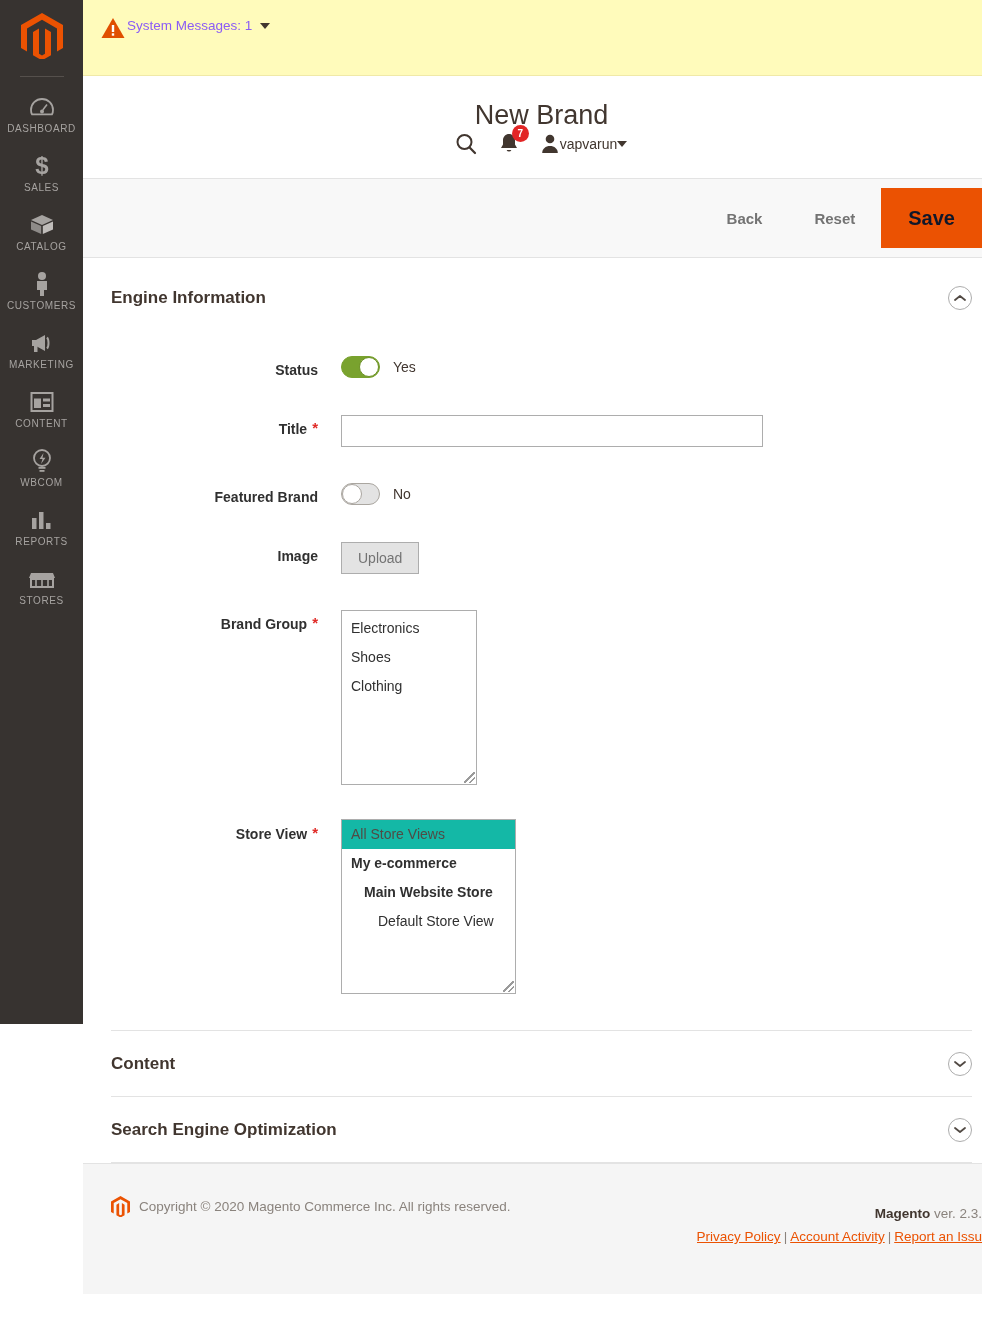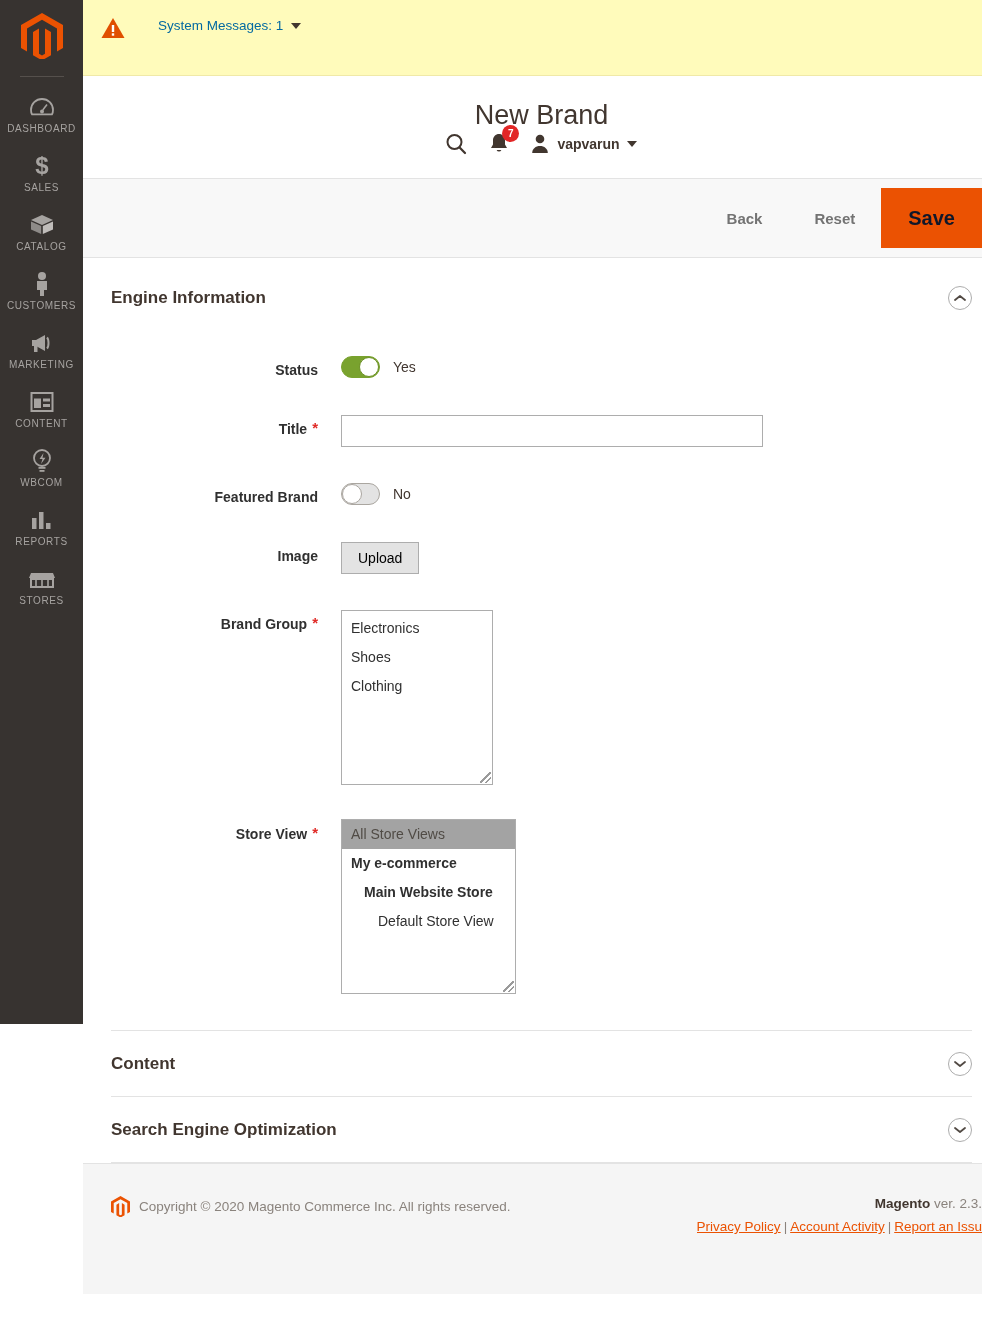--- a/index.html
+++ b/index.html
@@ -64,26 +64,25 @@
     flex: 1;
     font-size: 14px;
     line-height: 21px;
     color: #41362f;
     padding-left: 6px;
     padding-right: 10px;
     max-width: 680px;
   }
   .msg-text a { color: #007bdb; text-decoration: none; }
   .sys-msgs {
-    font-size: 13.5px; color: #0369a1;
+    font-size: 13.5px; color: #8b5cf6;
     white-space: nowrap;
     margin-top: 4px;
     display: flex; align-items: center; gap: 8px;
     cursor: pointer;
-    margin-left: 31px;
   }
   .caret-down {
     width: 0; height: 0;
     border-left: 5px solid transparent;
     border-right: 5px solid transparent;
     border-top: 6px solid #41362f;
   }
 
   
   .page-head {
@@ -102,21 +101,21 @@
   .bell-badge {
     position: absolute; top: -7px; right: -9px;
     background: #e22626; color: #fff;
     font-size: 10px; font-weight: bold;
     border-radius: 50%;
     width: 17px; height: 17px;
     display: flex; align-items: center; justify-content: center;
     line-height: 1;
   }
   .user-menu {
-    display: flex; align-items: center; gap: 7px; cursor: pointer; font-weight: bold;
+    display: flex; align-items: center; cursor: pointer;
   }
   .user-name { font-size: 14px; color: #41362f; }
 
   
   .toolbar {
     background: #f8f8f8;
     border-top: 1px solid #e3e3e3;
     border-bottom: 1px solid #e3e3e3;
     height: 80px;
     display: flex; align-items: center; justify-content: flex-end;
@@ -198,44 +197,44 @@
     font-size: 14px; color: #303030;
     padding: 0 9px;
     font-family: "Liberation Sans", sans-serif;
   }
   .text-input::placeholder { color: #a79d95; }
 
   
   .btn-upload {
     background: #e3e3e3;
     border: 1px solid #adadad;
-    font-size: 14px; color: #000000;
+    font-size: 14px; color: #737373;
     padding: 7px 16px; cursor: pointer;
     font-family: "Liberation Sans", sans-serif;
   }
 
   
   .listbox {
     border: 1px solid #adadad;
     background: #fff;
-    width: 152px;
+    width: 136px;
     height: 175px;
     overflow: hidden;
     position: relative;
     font-size: 14px; color: #303030;
     cursor: pointer;
     padding: 3px 0;
   }
   .listbox.wide { width: 175px; }
   .listbox .opt {
     padding: 3px 9px;
     line-height: 23px;
     white-space: nowrap;
   }
-  .listbox .opt.selected { background: #a3a3a3; color: #504b45; }
+  .listbox .opt.selected { background: #14b8a6; color: #504b45; }
   .listbox .opt.group { font-weight: bold; }
   .listbox .opt.lvl1 { padding-left: 22px; font-weight: bold; }
   .listbox .opt.lvl2 { padding-left: 36px; }
   .resize-grip {
     position: absolute; right: 1px; bottom: 1px;
     width: 11px; height: 11px;
     background:
       linear-gradient(135deg, transparent 0 45%, #9b9b9b 45% 55%, transparent 55% 100%),
       linear-gradient(135deg, transparent 0 70%, #9b9b9b 70% 80%, transparent 80% 100%);
   }
@@ -259,20 +258,21 @@
     position: relative;
   }
   .copyright {
     display: flex; align-items: center; gap: 9px;
     font-size: 13.5px; color: #8a837d;
   }
   .footer-right {
     text-align: right; padding-right: 0px;
     white-space: nowrap;
     overflow: hidden;
+    margin-top: 10px;
   }
   .ver { font-size: 13.5px; color: #8a837d; }
   .ver b { color: #41362f; }
   .footer-links { margin-top: 8px; font-size: 13.5px; }
   .footer-links a { color: #eb5202; text-decoration: underline; }
   .footer-links .sep { color: #8a837d; padding: 0 3px; }
 </style>
 </head>
 <body>
 

